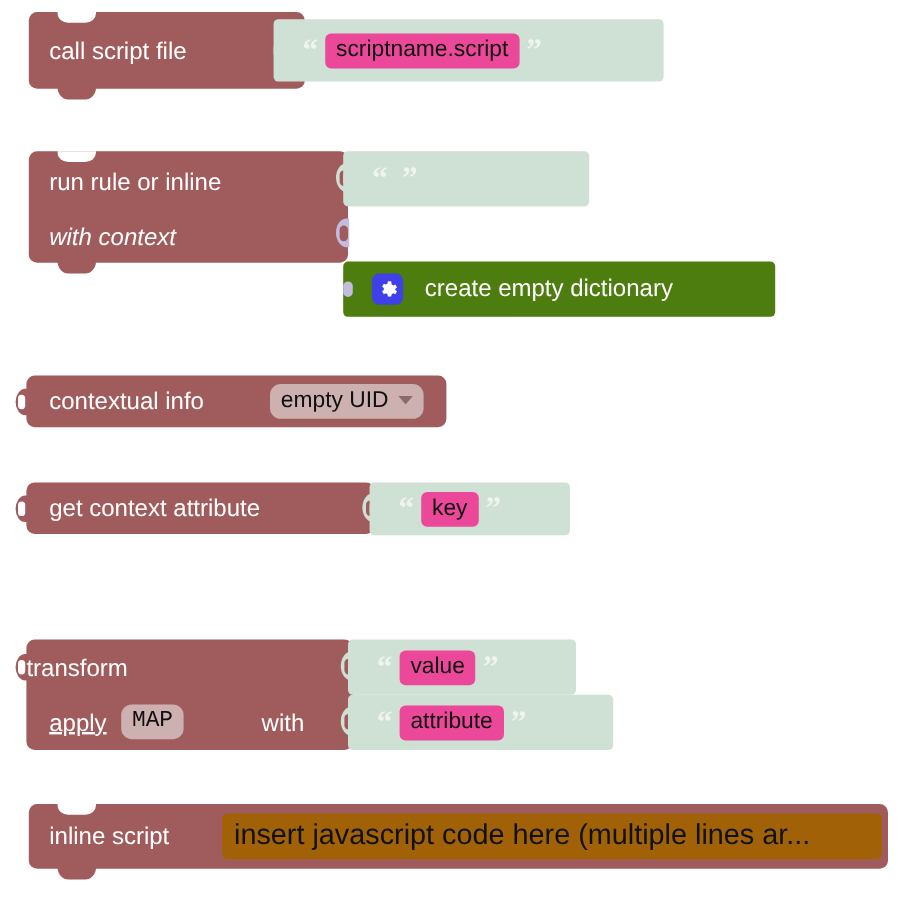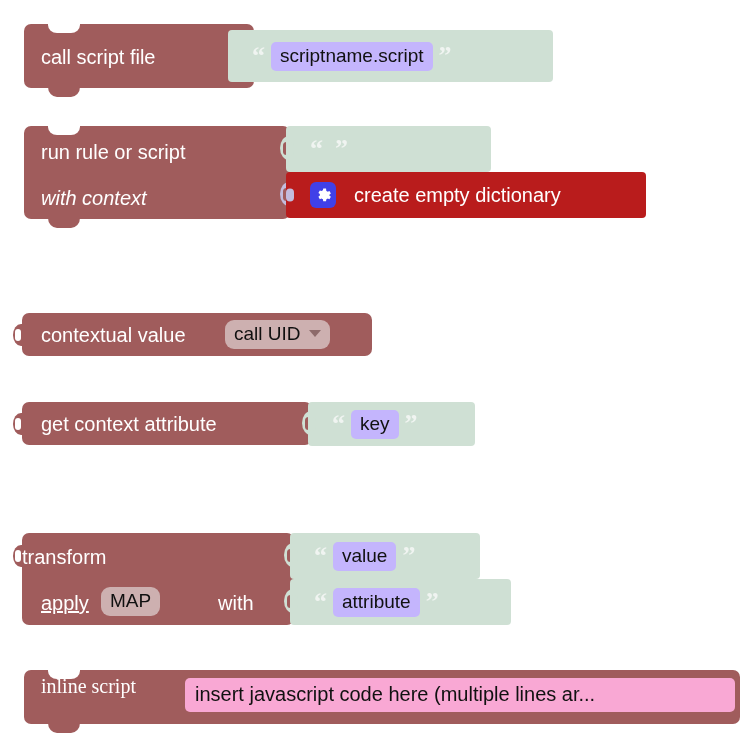--- a/index.html
+++ b/index.html
@@ -102,21 +102,21 @@
 
   
   .vblk {
     position: absolute;
     box-sizing: border-box;
     display: flex;
     align-items: center;
     border-radius: 4px;
   }
   .vblk.green  { background: #cfe0d4; }
-  .vblk.purple { background: #b91c1c; }
+  .vblk.purple { background: #4d7c0f; margin-top: 46px; }
 
   
   .vplug {
     position: absolute;
     left: 0px;
     top: 50%;
     transform: translateY(-50%);
     width: 8px;
     height: 13px;
     border-radius: 5px;
@@ -138,21 +138,21 @@
     font-size: 26px;
     line-height: 1;
     font-weight: bold;
     font-family: "Liberation Serif", serif;
     user-select: none;
   }
   .quote.open  { margin-right: 6px; }
   .quote.close { margin-left: 6px; }
 
   .text-field {
-    background: #c4b5fd;
+    background: #ec4899;
     color: #111111;
     border-radius: 5px;
     font-size: 19px;
     line-height: 1;
     padding: 4px 9px 6px 9px;
     white-space: nowrap;
   }
 
   .brown-field {
     background: #cdb0b0;
@@ -170,24 +170,24 @@
     display: inline-block;
     margin-left: 8px;
     width: 0;
     height: 0;
     border-left: 6px solid transparent;
     border-right: 6px solid transparent;
     border-top: 7px solid #8d6a6a;
   }
 
   .long-field {
-    background: #f9a8d4;
+    background: #a16207;
     color: #111111;
     border-radius: 5px;
-    font-size: 20px;
+    font-size: 24px;
     line-height: 1;
     padding: 6px 10px 8px 10px;
     white-space: nowrap;
     overflow: hidden;
   }
 
   .dict-label {
     color: #ffffff;
     font-size: 20px;
     line-height: 1;
@@ -205,21 +205,21 @@
     justify-content: center;
     flex: none;
   }
   .mutator svg { display: block; }
 </style>
 </head>
 <body>
 
 <div id="workspace">
 
-  <div class="block-group" style="left:24px; top:24px; width:540px; height:70px;">
+  <div class="block-group" style="left:24px; top:10px; width:540px; height:70px;">
 
     <div class="blk rounded" style="left:0; top:0; width:230px; height:64px;">
       <div class="notch-top"></div>
       <div class="notch-bottom"></div>
       <div class="socket" style="right:-1px; top:19px; background:#cfe0d4;"></div>
     </div>
 
     <span class="blk-label" style="left:17px; top:23px;">call script file</span>
 
     <div class="vblk green" style="left:204px; top:6px; width:325px; height:52px; padding-left:24px;">
@@ -232,21 +232,21 @@
 
   <div class="block-group" style="left:24px; top:126px; width:610px; height:100px;">
 
     <div class="blk rounded" style="left:0; top:0; width:266px; height:93px;">
       <div class="notch-top"></div>
       <div class="notch-bottom"></div>
       <div class="socket" style="right:-1px; top:10px; background:#cfe0d4;"></div>
       <div class="socket" style="right:-1px; top:56px; background:#c3bcdd;"></div>
     </div>
 
-    <span class="blk-label" style="left:17px; top:16px;">run rule or script</span>
+    <span class="blk-label" style="left:17px; top:16px;">run rule or inline</span>
     <span class="blk-label" style="left:17px; top:62px;font-style:italic;">with context</span>
 
     <div class="vblk green" style="left:262px; top:0px; width:205px; height:46px; padding-left:24px;">
       <div class="vplug green"></div>
       <span class="quote open">“</span>
       <span class="quote close">”</span>
     </div>
 
     <div class="vblk purple" style="left:262px; top:46px; width:360px; height:46px; padding-left:24px;">
       <div class="vplug purple"></div>
@@ -259,24 +259,24 @@
       <span class="dict-label" style="margin-left:18px;">create empty dictionary</span>
     </div>
   </div>
 
   <div class="block-group" style="left:22px; top:313px; width:380px; height:48px;">
 
     <div class="blk rounded" style="left:0; top:0; width:350px; height:43px;">
       <div class="plug-left" style="top:11px;"></div>
     </div>
 
-    <span class="blk-label" style="left:19px; top:12px;">contextual value</span>
+    <span class="blk-label" style="left:19px; top:12px;">contextual info</span>
 
     <span class="brown-field" style="position:absolute; left:203px; top:7px;">
-      <span>call UID</span>
+      <span>empty UID</span>
       <span class="dropdown-arrow"></span>
     </span>
   </div>
 
   <div class="block-group" style="left:22px; top:402px; width:470px; height:48px;">
 
     <div class="blk rounded" style="left:0; top:0; width:290px; height:43px;">
       <div class="plug-left" style="top:11px;"></div>
       <div class="socket" style="right:-1px; top:9px; background:#cfe0d4;"></div>
     </div>
@@ -296,21 +296,21 @@
     <div class="blk rounded" style="left:0; top:0; width:272px; height:92px;">
       <div class="plug-left" style="top:12px;"></div>
       <div class="socket" style="right:-1px; top:10px; background:#cfe0d4;"></div>
       <div class="socket" style="right:-1px; top:56px; background:#cfe0d4;"></div>
     </div>
 
     <span class="blk-label" style="left:0px; top:14px; width:250px; text-align:left;">transform</span>
 
     <span class="blk-label" style="left:19px; top:60px;text-decoration:underline;">apply</span>
 
-    <span class="brown-field" style="position:absolute; left:79px; top:54px;">
+    <span class="brown-field" style="position:absolute; left:79px; top:54px;font-family:Liberation Mono, monospace;">
         <span>MAP</span>
       </span>
 
     <span class="blk-label" style="left:196px; top:60px;text-align:center;">with</span>
 
     <div class="vblk green" style="left:268px; top:0px; width:190px; height:46px; padding-left:24px;">
       <div class="vplug green"></div>
       <span class="quote open">“</span>
       <span class="text-field">value</span>
       <span class="quote close">”</span>
@@ -324,18 +324,18 @@
     </div>
   </div>
 
   <div class="block-group" style="left:24px; top:670px; width:718px; height:62px;">
 
     <div class="blk rounded" style="left:0; top:0; width:716px; height:54px;">
       <div class="notch-top"></div>
       <div class="notch-bottom"></div>
     </div>
 
-    <span class="blk-label" style="left:17px; top:6px;font-family:Liberation Serif, serif;">inline script</span>
+    <span class="blk-label" style="left:17px; top:17px;">inline script</span>
 
     <span class="long-field" style="position:absolute; left:161px; top:8px; width:530px;"><span>insert javascript code here (multiple lines ar...</span></span>
   </div>
 
 </div>
 
 </body></html>

